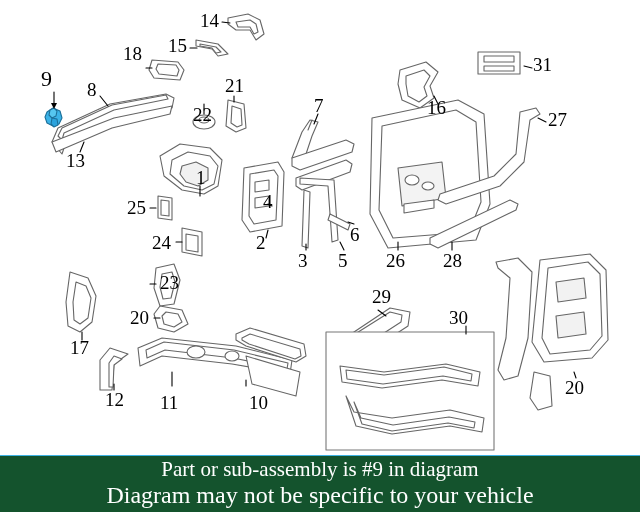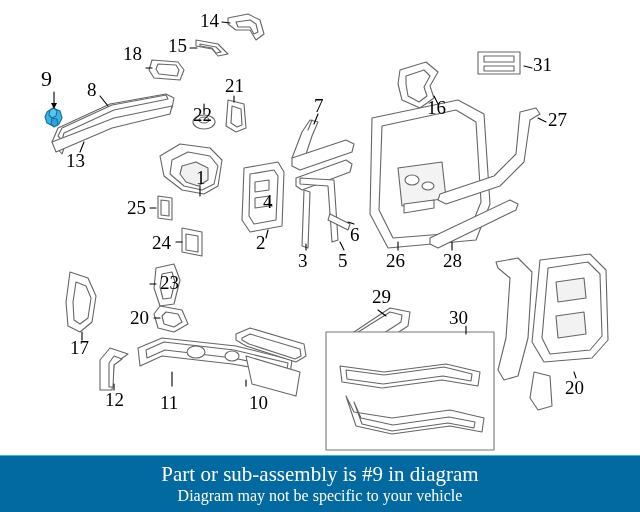--- a/index.html
+++ b/index.html
@@ -29,36 +29,36 @@
     color: #000000;
     line-height: 1;
     white-space: nowrap;
   }
   #banner {
     position: absolute;
     left: 0;
     bottom: 0;
     width: 640px;
     height: 56px;
-    background: #0369a1;
+    background: #14532d;
     border-top: 1px solid #3fb3e4;
     display: flex;
     flex-direction: column;
     align-items: center;
     justify-content: center;
   }
   #banner-line1 {
     font-family: "Liberation Serif", serif;
     font-size: 21px;
     color: #ffffff;
     line-height: 1.1;
   }
   #banner-line2 {
     font-family: "Liberation Serif", serif;
-    font-size: 16px;
+    font-size: 24px;
     color: #ffffff;
     line-height: 1.2;
   }
 </style>
 </head>
 <body>
 
 <div id="root">
 
   <svg id="diagram-canvas" viewBox="0 0 640 512" xmlns="http://www.w3.org/2000/svg">

